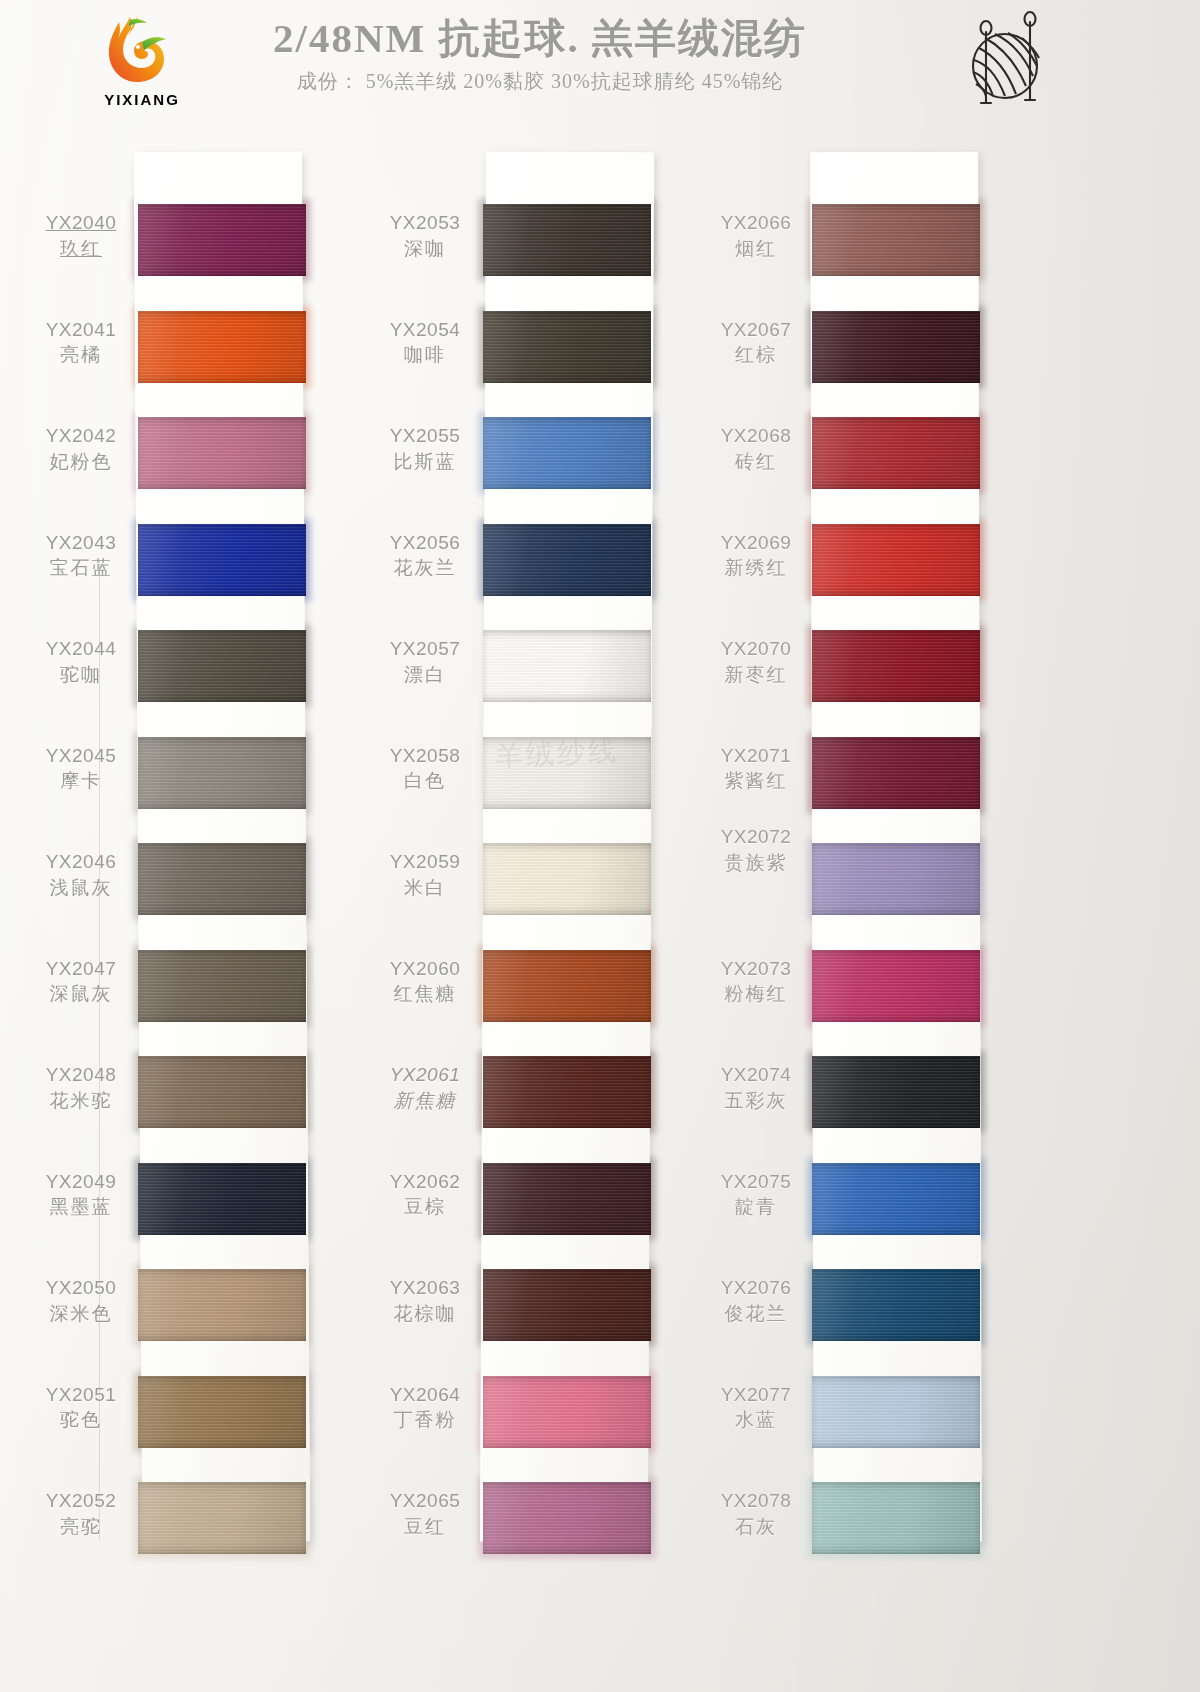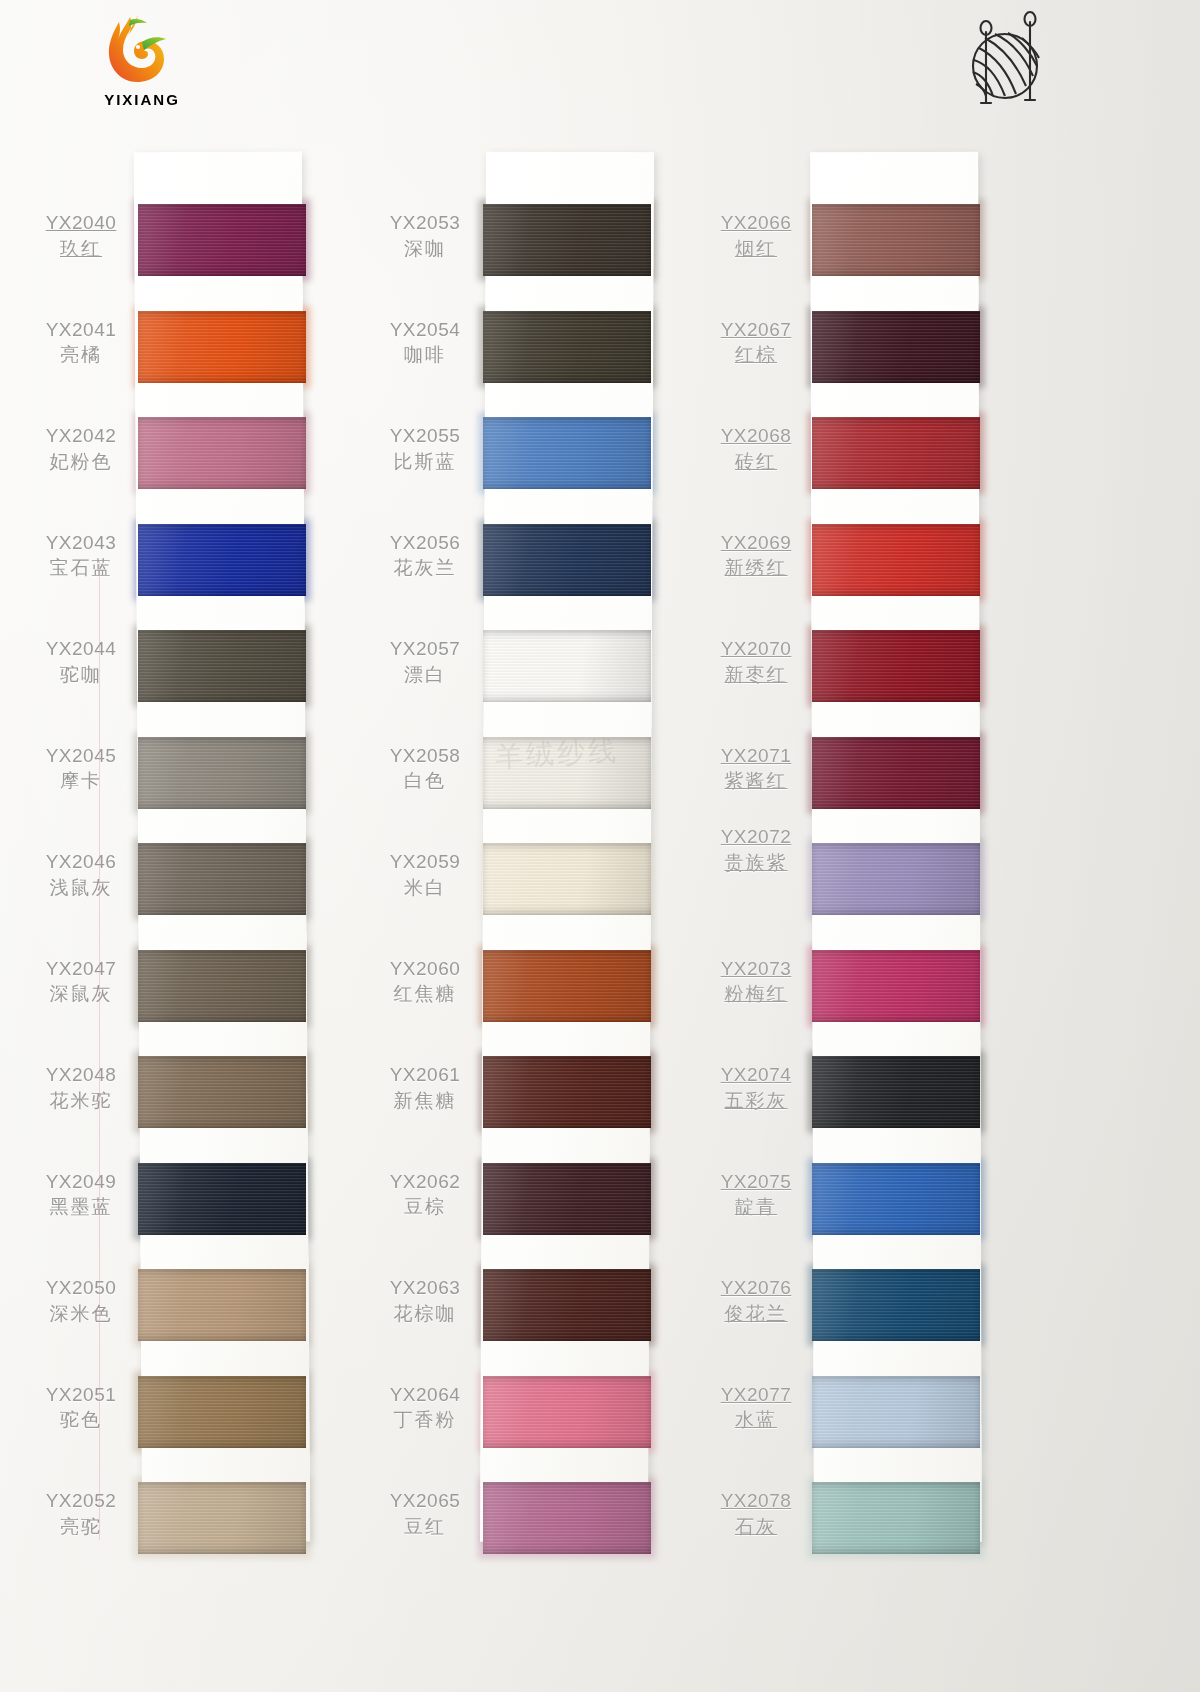--- a/index.html
+++ b/index.html
@@ -187,21 +187,21 @@
   .lab-1 { left: 366px; }
   .lab-2 { left: 697px; }
 
   .label {
     position: absolute;
     width: 118px;
     text-align: center;
     color: #9a9a98;
     text-shadow: 0 1px 0 rgba(255,255,255,0.85);
   }
-  .lab-2 .label { color: #a0a09e; text-decoration: underline; }
+  .lab-2 .label { color: #a0a09e; }
   .label .code {
     font-family: "Liberation Sans", sans-serif;
     font-size: 19px;
     letter-spacing: 0.5px;
     line-height: 1.15;
     font-weight: 400;
   }
   .label .cname {
     font-family: "Liberation Serif", serif;
     font-size: 19px;
@@ -254,20 +254,24 @@
         </linearGradient>
       </defs>
       <path d="M42 3 C40 14 35 19 31 25 C36 18 36 10 34 5 C30 13 25 19 22 27 C25 20 24 14 23 10 C17 21 12 31 13 43 C14 57 25 70 41 70 C57 70 68 60 68 47 C68 36 60 29 50 29 C43 29 38 33 38 39 C38 44 42 47 46 47 C50 47 52 44 52 42 C52 40 50 38 48 39 C50 35 57 36 59 42 C61 49 55 56 46 56 C35 56 27 48 27 38 C27 24 38 14 42 3 Z" fill="url(#gflame)"></path>
       <path d="M46 30 C53 25 62 24 70 27 C62 29 54 33 48 38 Z" fill="url(#gleaf)"></path>
       <path d="M34 8 C39 6 46 7 51 11 C44 10 38 11 33 14 Z" fill="url(#gleaf)"></path>
       <circle cx="42" cy="35" r="2.1" fill="#ffffff"></circle>
     </svg>
     <div class="logo-text">YIXIANG</div>
   </div>
 
+  <div class="title-block">
+    <div class="main-title">2/48NM  抗起球. 羔羊绒混纺</div>
+    <div class="sub-title">成份： 5%羔羊绒  20%黏胶  30%抗起球腈纶  45%锦纶</div>
+  </div>
 
   <div class="yarnball-wrap">
     <svg viewBox="0 0 90 104">
       <g fill="none" stroke="#2b2b2b" stroke-width="2.1">
         <circle cx="45" cy="58" r="32"></circle>
         <path d="M19 40 C33 47 46 60 56 86"></path>
         <path d="M25 30 C40 38 55 53 66 78"></path>
         <path d="M35 26 C50 33 64 48 73 68"></path>
         <path d="M48 25 C60 32 71 45 77 58"></path>
         <path d="M62 30 C70 37 76 44 79 50"></path>
@@ -506,21 +510,21 @@
       <div class="cname">白色</div>
     </div>
     <div class="label" style="top: 699px;">
       <div class="code">YX2059</div>
       <div class="cname">米白</div>
     </div>
     <div class="label" style="top: 805.5px;">
       <div class="code">YX2060</div>
       <div class="cname">红焦糖</div>
     </div>
-    <div class="label" style="top: 912px;">
+    <div class="label" style="top: 912px; font-style: italic;">
       <div class="code">YX2061</div>
       <div class="cname">新焦糖</div>
     </div>
     <div class="label" style="top: 1018.5px;">
       <div class="code">YX2062</div>
       <div class="cname">豆棕</div>
     </div>
     <div class="label" style="top: 1125px;">
       <div class="code">YX2063</div>
       <div class="cname">花棕咖</div>

